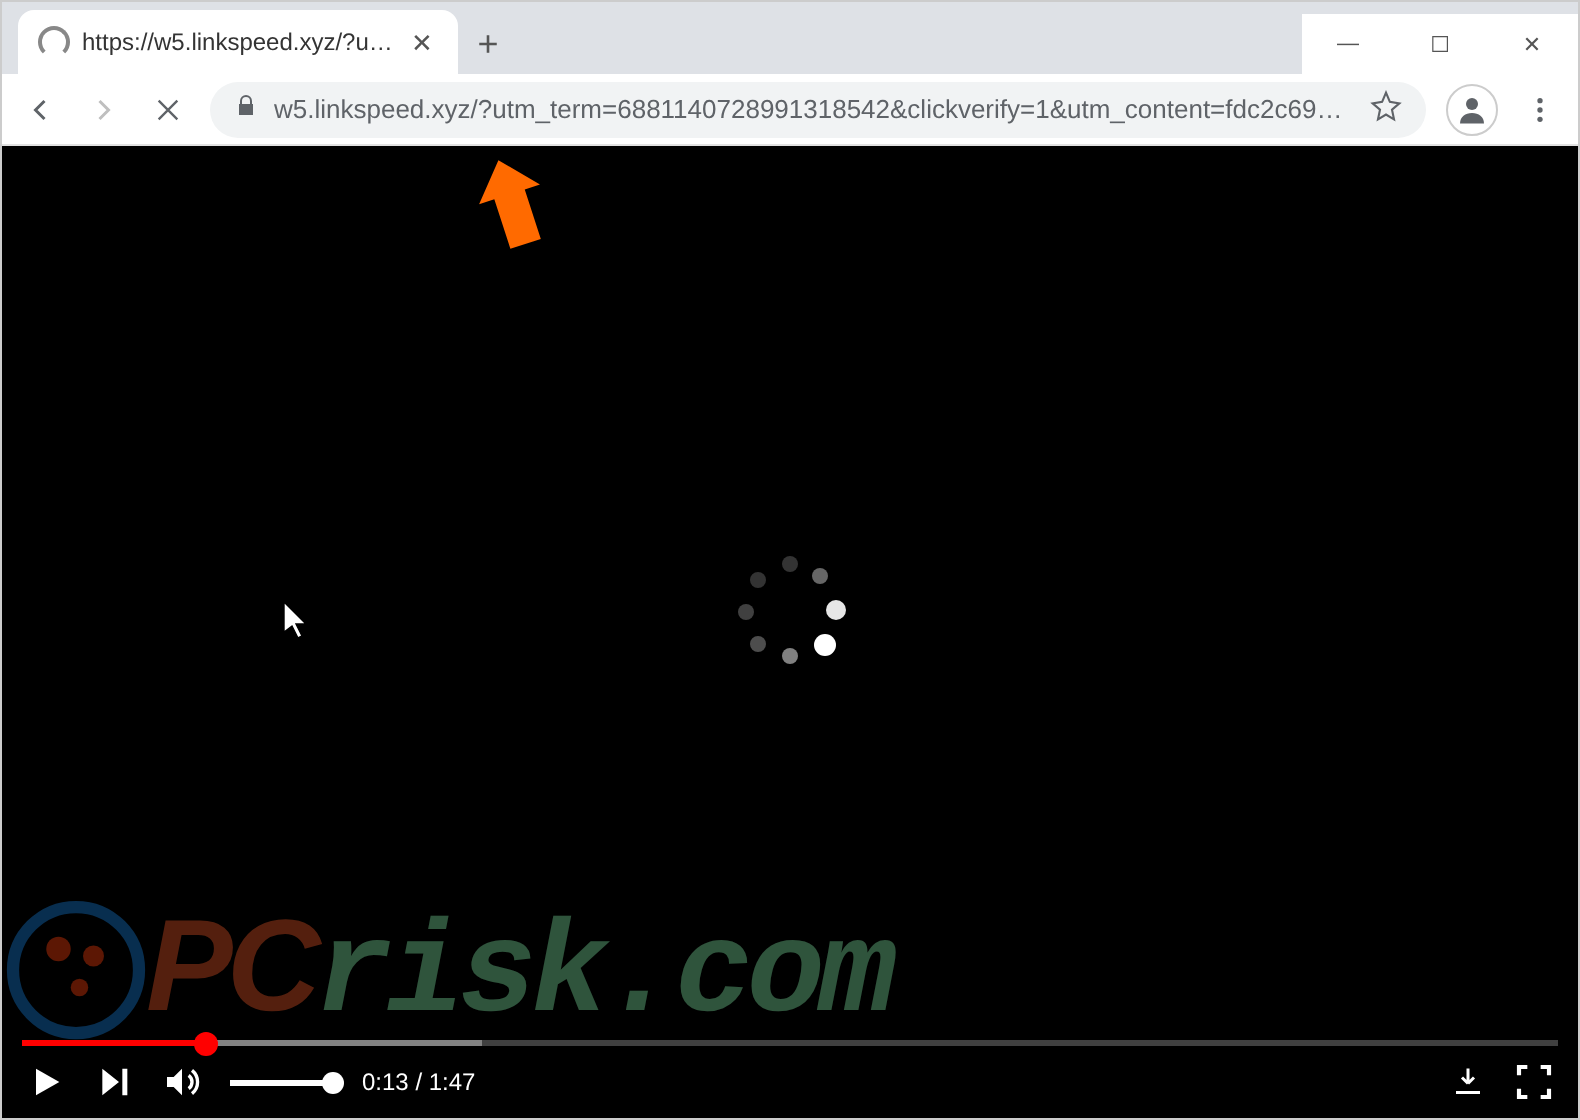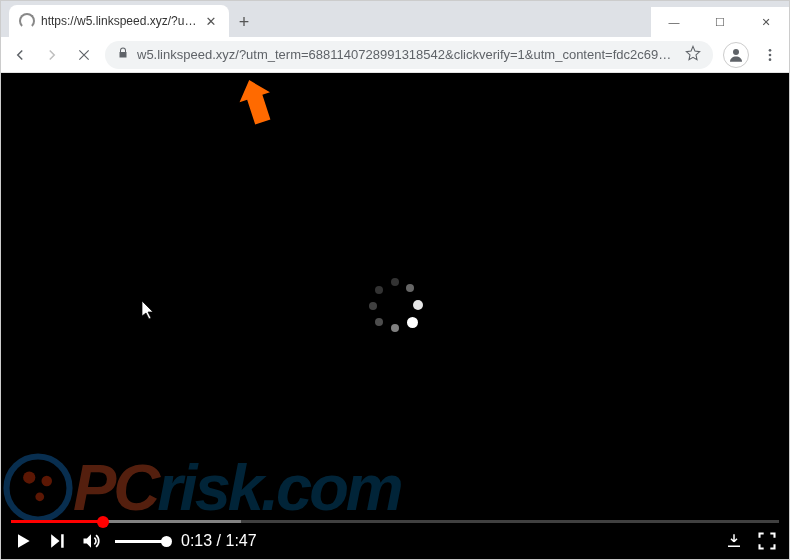--- a/index.html
+++ b/index.html
@@ -30,37 +30,37 @@
     
     .content { flex: 1; background: #000; position: relative; overflow: hidden; }
     
     
     .arrow-anno { position: absolute; left: 233px; top: 2px; pointer-events: none; }
     
     
     .watermark { position: absolute; bottom: 34px; left: 0; right: 0; display: flex; align-items: center; z-index: 5; }
     .wm-logo { width: 70px; height: 70px; margin-left: 2px; }
     .wm-text { font-family: Arial, sans-serif; font-style: italic; font-weight: 900; font-size: 65px; color: #f05a28; opacity: 0.35; letter-spacing: -3px; user-select: none; white-space: nowrap; }
-    .wm-text .grey { color: #0369a1; }
+    .wm-text .grey { color: #86efac; font-family: Liberation Mono, monospace; }
     
     
     .spinner { position: absolute; left: 50%; top: 48%; width: 56px; height: 56px; margin-left: -28px; margin-top: -28px; }
     .spinner .dot { position: absolute; width: 8px; height: 8px; background: #fff; border-radius: 50%; }
     .spinner .d0{left:24px;top:0;opacity:.2}.spinner .d1{left:39px;top:6px;opacity:.4}.spinner .d2{left:46px;top:22px;opacity:.9;width:10px;height:10px}.spinner .d3{left:40px;top:39px;opacity:1;width:11px;height:11px}.spinner .d4{left:24px;top:46px;opacity:.5}.spinner .d5{left:8px;top:40px;opacity:.3}.spinner .d6{left:2px;top:24px;opacity:.25}.spinner .d7{left:8px;top:8px;opacity:.2}
     
     
     .cursor { position: absolute; left: 141px; top: 228px; }
     
     
     .controls { position: absolute; bottom: 0; left: 0; right: 0; height: 36px; background: linear-gradient(transparent, rgba(0,0,0,0.8)); z-index: 10; }
     .progress-bar { position: absolute; top: -3px; left: 10px; right: 10px; height: 3px; background: rgba(255,255,255,0.25); }
     .progress-played { height: 100%; background: #ff0000; width: 12%; position: relative; }
     .progress-played::after { content:''; position: absolute; right:-6px; top:-4.5px; width: 12px; height: 12px; background:#ff0000; border-radius:50%; }
     .progress-loaded { position: absolute; top: 0; left: 0; height: 100%; width: 30%; background: rgba(255,255,255,0.35); }
-    .ctrl-row { height: 36px; display: flex; align-items: center; padding: 0 12px; gap: 14px; color: #fff; font-size: 16px; }
+    .ctrl-row { height: 36px; display: flex; align-items: center; padding: 0 12px; gap: 14px; color: #fff; font-size: 12px; }
     .ctrl-row .spacer { flex: 1; }
     .icon-btn { display: flex; align-items: center; justify-content: center; }
     .vol-slider { width: 52px; height: 3px; background: rgba(255,255,255,0.35); position: relative; }
     .vol-slider .vol-fill { height: 100%; width: 100%; background: #fff; position: relative; }
     .vol-slider .vol-fill::after { content:''; position: absolute; right:-5px; top:-4px; width: 11px; height: 11px; border-radius:50%; background:#fff; }
     .time { font-family: Arial, sans-serif; }
   </style>
 </head>
 <body>
 

